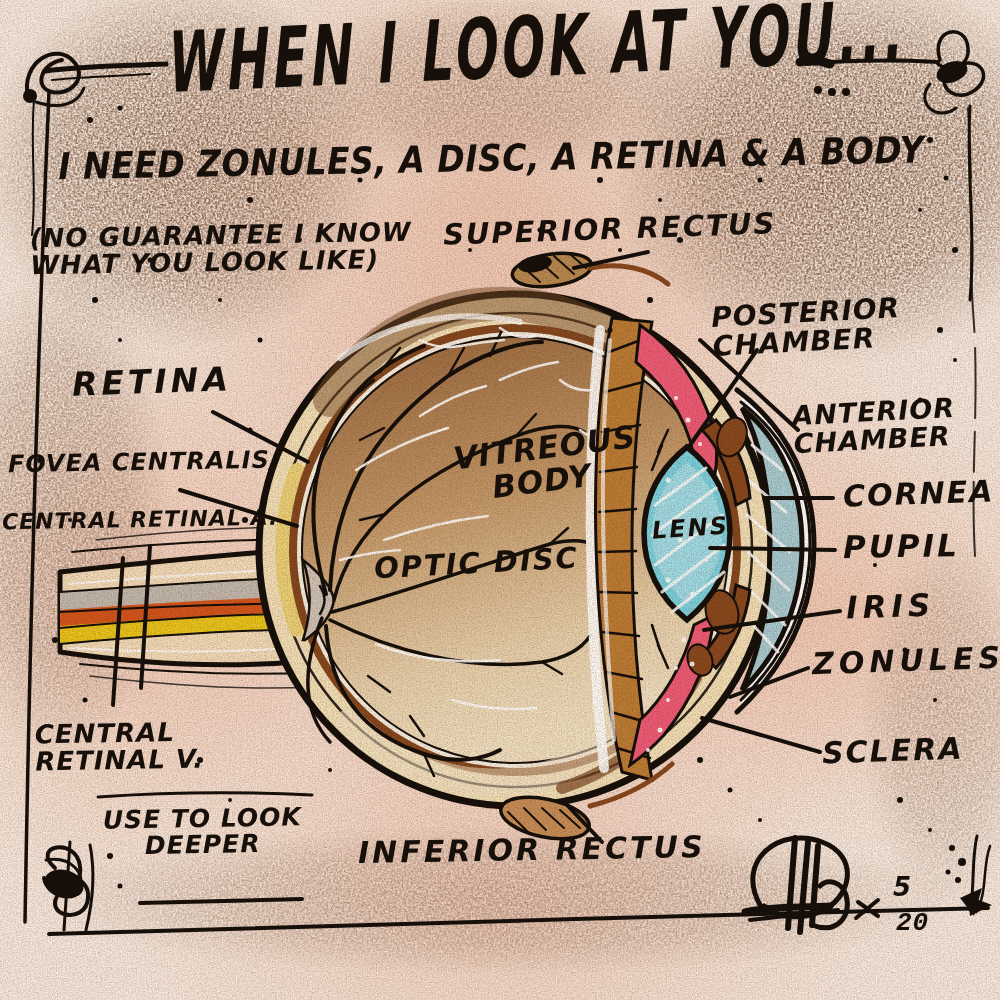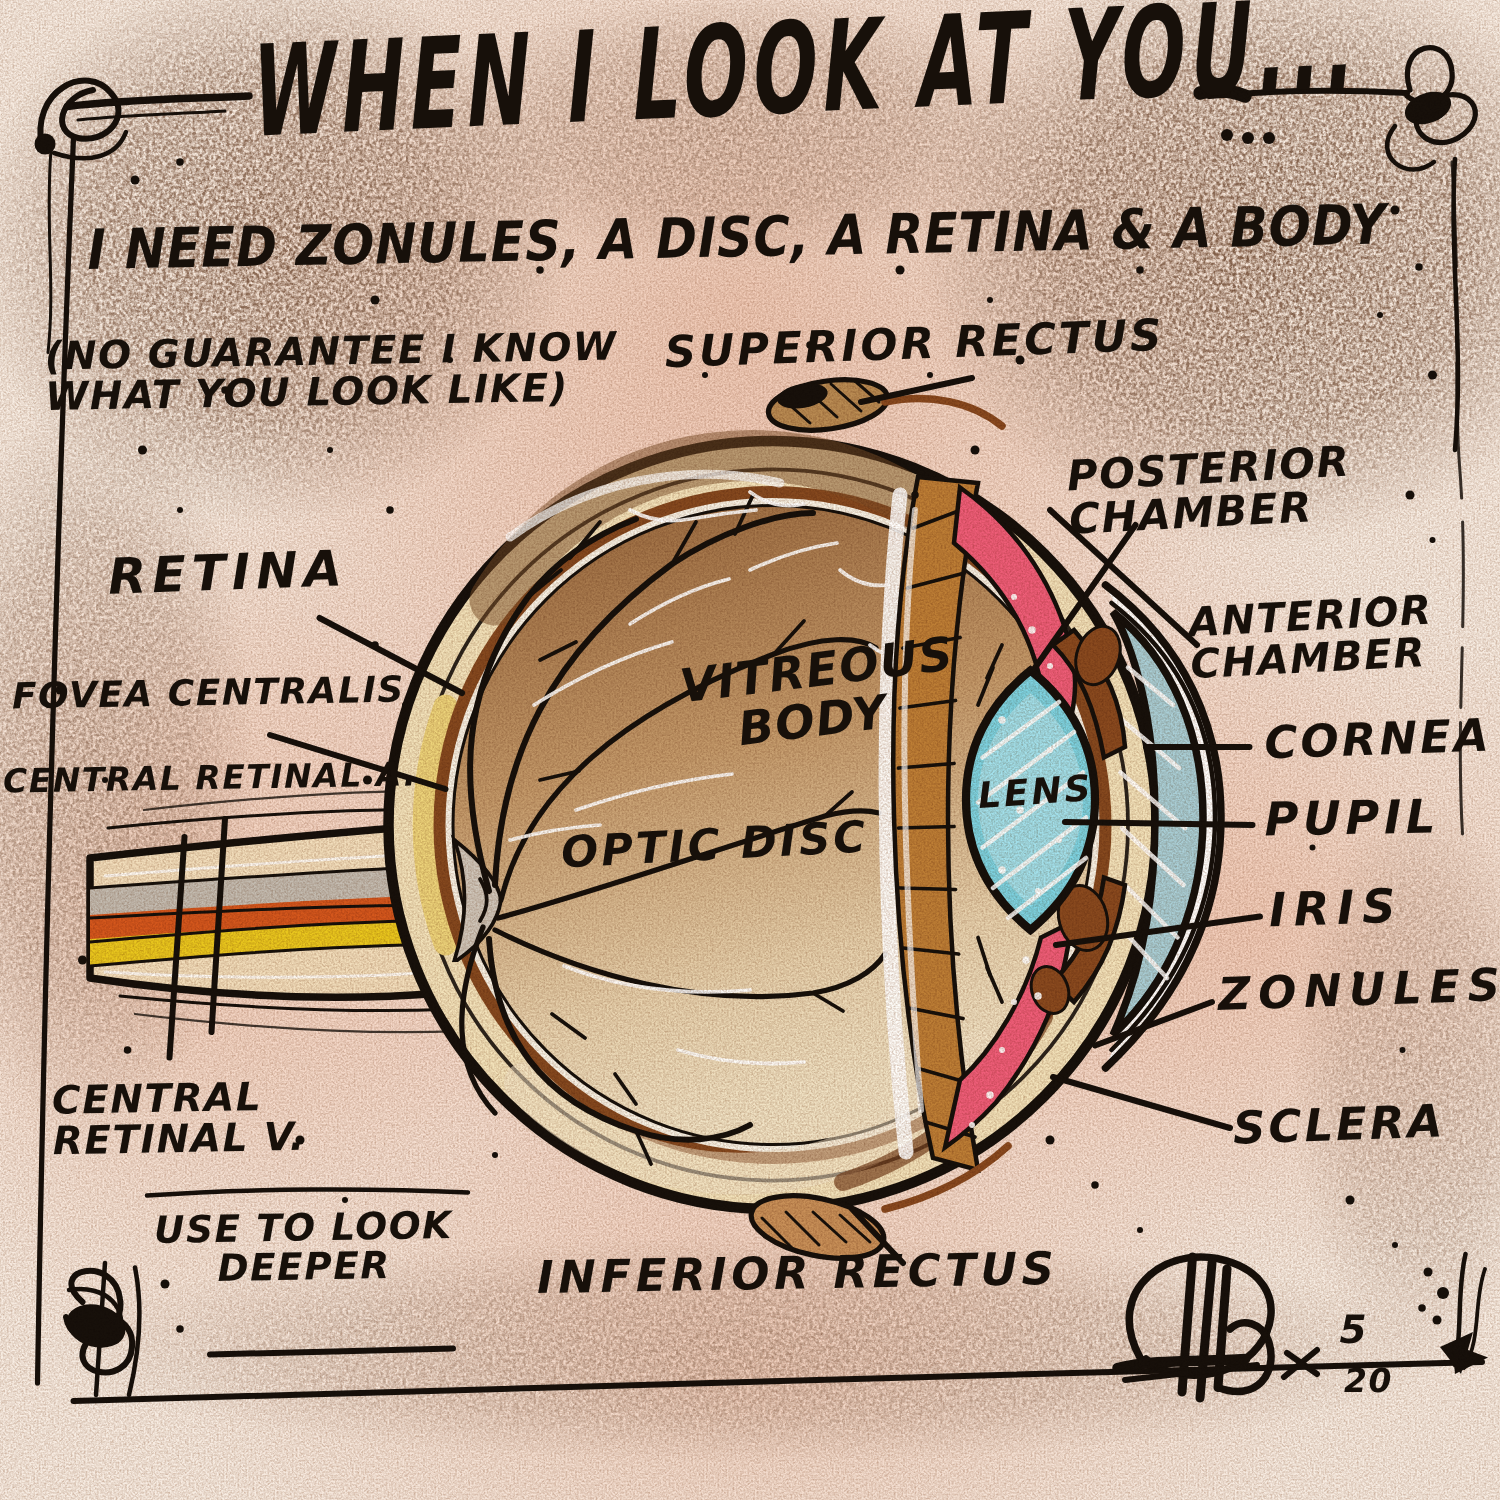--- a/index.html
+++ b/index.html
@@ -430,15 +430,15 @@
 <div class="hw" style="left:455px;top:432px;width:170px;text-align:center;font-size:31px;transform:rotate(-7deg);">VITREOUS
 BODY</div>
 
 <div class="hw" style="left:374px;top:548px;font-size:29px;letter-spacing:2px;transform:rotate(-3deg);">OPTIC DISC</div>
 
 <div class="hw" style="left:652px;top:516px;font-size:24px;letter-spacing:2px;transform:rotate(-4deg);">LENS</div>
 
 <div class="hw" style="left:358px;top:834px;font-size:30px;letter-spacing:3px;transform:rotate(-1deg);">INFERIOR RECTUS</div>
 
 <div class="hw" style="left:893px;top:874px;font-size:26px;">5</div>
-<div class="hw" style="left:896px;top:910px;font-size:22px;">20</div>
+<div class="hw" style="left:896px;top:910px;font-size:26px;font-family:Liberation Mono, monospace;">20</div>
 
 </div>
 
 </body></html>

